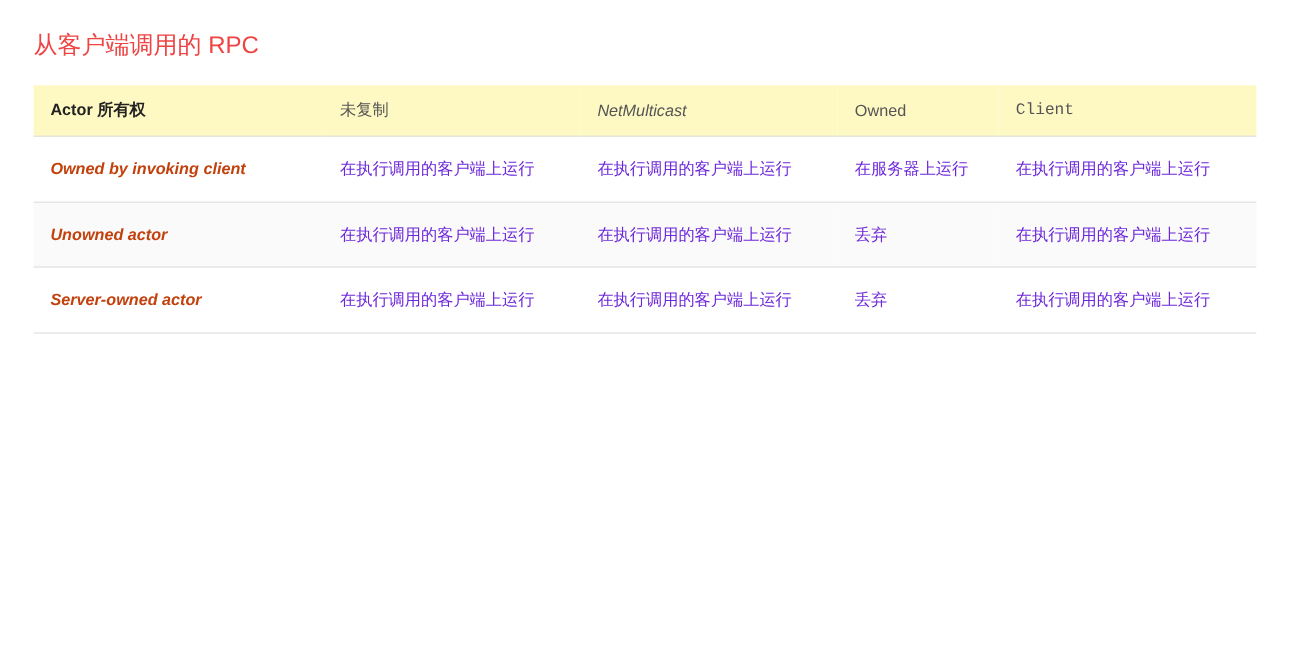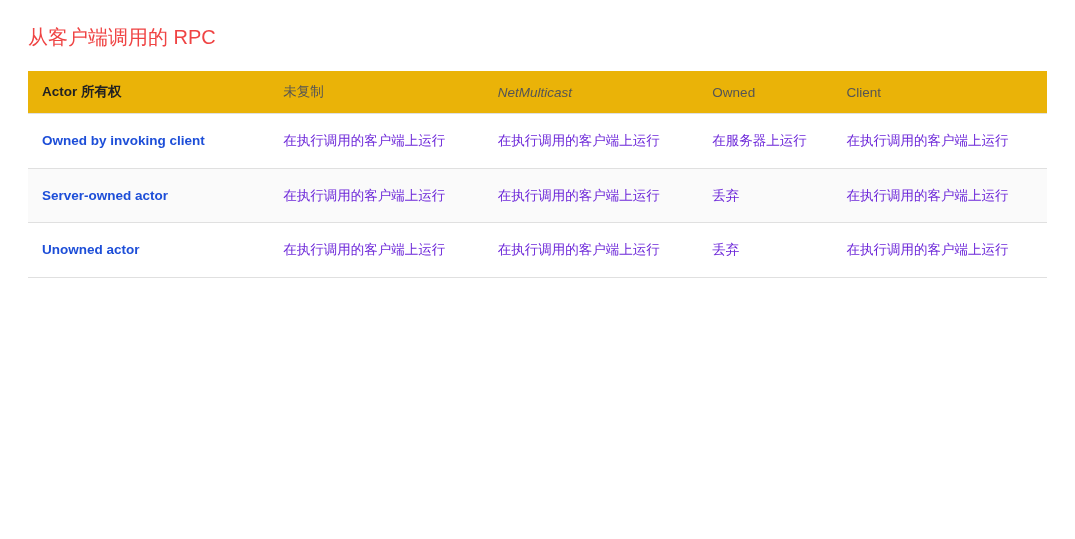--- a/index.html
+++ b/index.html
@@ -25,21 +25,21 @@
       margin-bottom: 20px;
     }
 
     table {
       width: 100%;
       border-collapse: collapse;
       font-size: 13.5px;
     }
 
     thead tr {
-      background-color: #eab308;
+      background-color: #fef9c3;
       padding-left: 36px;
     }
 
     thead th {
       padding: 12px 14px;
       text-align: left;
       font-weight: 600;
       color: #333;
       border: none;
     }
@@ -64,28 +64,29 @@
 
     tbody td {
       padding: 16px 14px;
       vertical-align: top;
       line-height: 1.6;
       color: #6d28d9;
     }
 
     tbody td:first-child {
       font-weight: 700;
-      color: #1d4ed8;
+      color: #c2410c;
       width: 180px;
+      font-style: italic;
     }
 
     .col-unreplicated { width: 160px; margin-top: 24px; }
     .col-netmulticast { width: 160px; font-style: italic; }
     .col-server { width: 100px; }
-    .col-client { width: 160px; }
+    .col-client { width: 160px; font-family: Liberation Mono, monospace; }
 
     tbody tr:nth-child(even) {
       background-color: #fafafa;
     }
   </style>
 </head>
 <body>
 
 <h1 class="page-title">从客户端调用的 RPC</h1>
 
@@ -101,27 +102,27 @@
   </thead>
   <tbody id="table-body">
   <tr>
         <td>Owned by invoking client</td>
         <td>在执行调用的客户端上运行</td>
         <td>在执行调用的客户端上运行</td>
         <td>在服务器上运行</td>
         <td>在执行调用的客户端上运行</td>
       </tr>
       <tr>
-        <td>Server-owned actor</td>
+        <td>Unowned actor</td>
         <td>在执行调用的客户端上运行</td>
         <td>在执行调用的客户端上运行</td>
         <td>丢弃</td>
         <td>在执行调用的客户端上运行</td>
       </tr>
       <tr>
-        <td>Unowned actor</td>
+        <td>Server-owned actor</td>
         <td>在执行调用的客户端上运行</td>
         <td>在执行调用的客户端上运行</td>
         <td>丢弃</td>
         <td>在执行调用的客户端上运行</td>
       </tr>
     </tbody>
 </table>
 
 </body></html>

